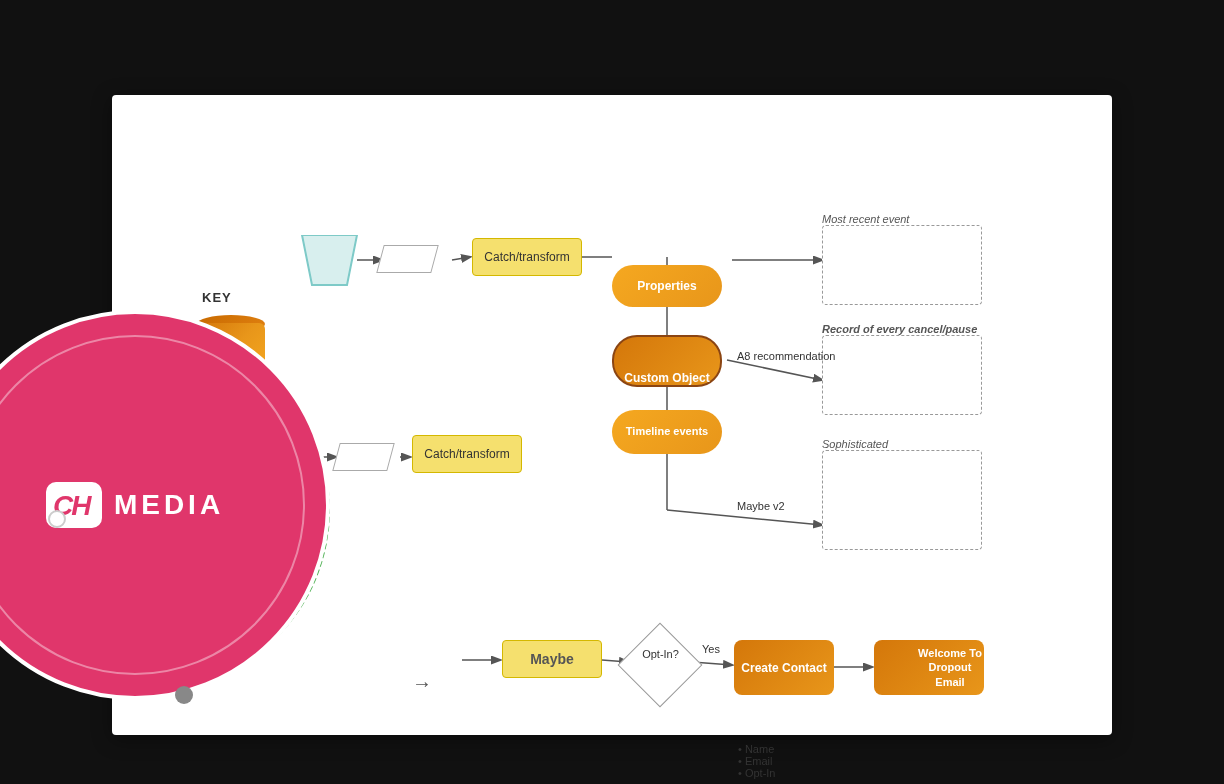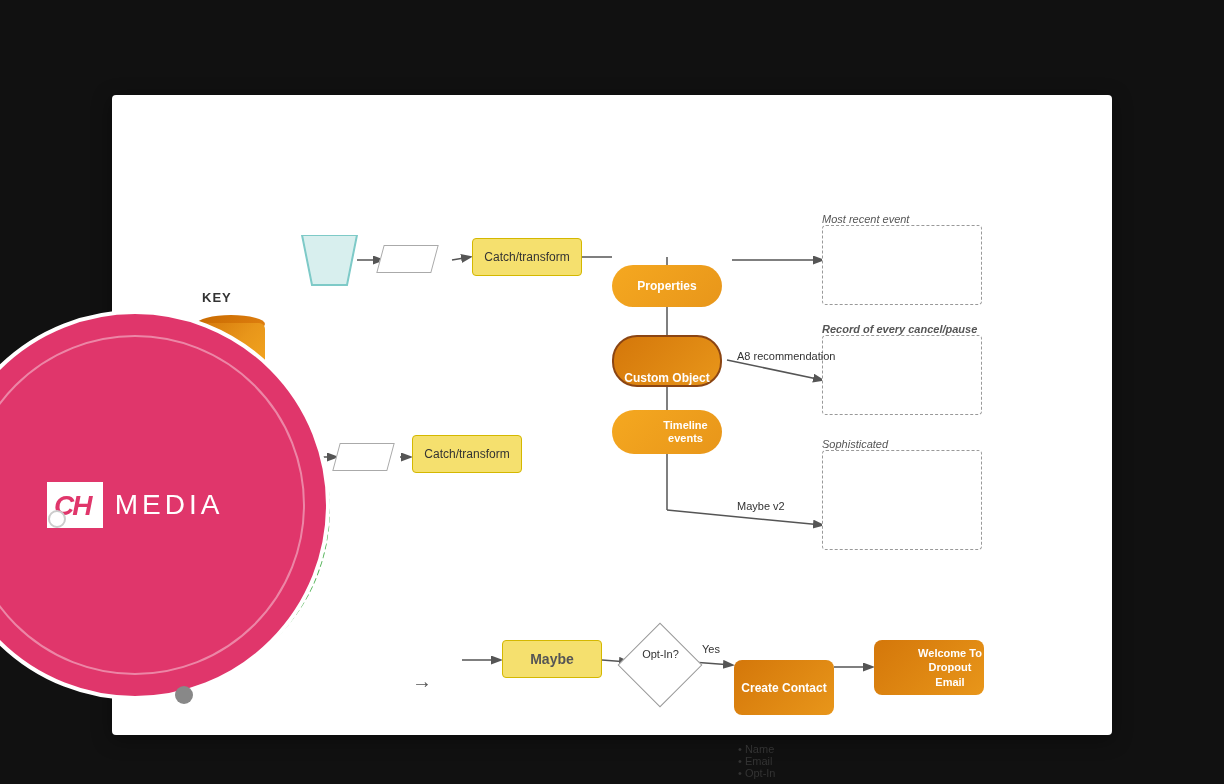--- a/index.html
+++ b/index.html
@@ -50,37 +50,37 @@
     }
 
     .logo-area {
       display: flex;
       align-items: center;
       gap: 12px;
     }
 
     .logo-box {
       background: white;
-      border-radius: 0;
+      border-radius: 10px;
       width: 56px;
       height: 46px;
       display: flex;
       align-items: center;
       justify-content: center;
       font-weight: 900;
       font-size: 22px;
       color: #a21caf;
       font-style: italic;
       letter-spacing: -2px;
     }
 
     .media-text {
       color: white;
       font-size: 28px;
-      font-weight: 400;
+      font-weight: 700;
       letter-spacing: 4px;
       text-transform: uppercase;
     }
 
     
     .dashed-circle {
       position: absolute;
       left: -30px;
       top: 330px;
       width: 360px;
@@ -332,21 +332,21 @@
       text-align: center;
       font-size: 11px;
       color: #333;
       z-index: 5;
     }
 
     
     .create-contact {
       position: absolute;
       left: 622px;
-      top: 565px;
+      top: 545px;
       width: 100px;
       height: 55px;
       background: linear-gradient(135deg, #d4770a, #e8961a);
       border-radius: 8px;
       display: flex;
       align-items: center;
       justify-content: center;
       font-size: 12px;
       color: white;
       font-weight: bold;
@@ -501,21 +501,21 @@
 
     <div class="oval-properties">
       <span>Properties</span>
     </div>
 
     <div class="oval-custom">
       <span style="line-height:1.2;">Custom Object</span>
     </div>
 
     <div class="oval-timeline">
-      <span style="line-height:1.2;margin-left:37px;">Timeline events</span>
+      <span style="line-height:1.2;">Timeline events</span>
     </div>
 
     <div class="box-label label-most-recent">Most recent event</div>
     <div class="box-label label-record">Record of every cancel/pause</div>
     <div class="box-label label-sophisticated">Sophisticated</div>
 
     <div class="dashed-box box-most-recent"></div>
     <div class="dashed-box box-record"></div>
     <div class="dashed-box box-sophisticated">
       <div class="dash-in-box" style="position:absolute; bottom:8px; left:50%; transform:translateX(-50%);">–</div>

